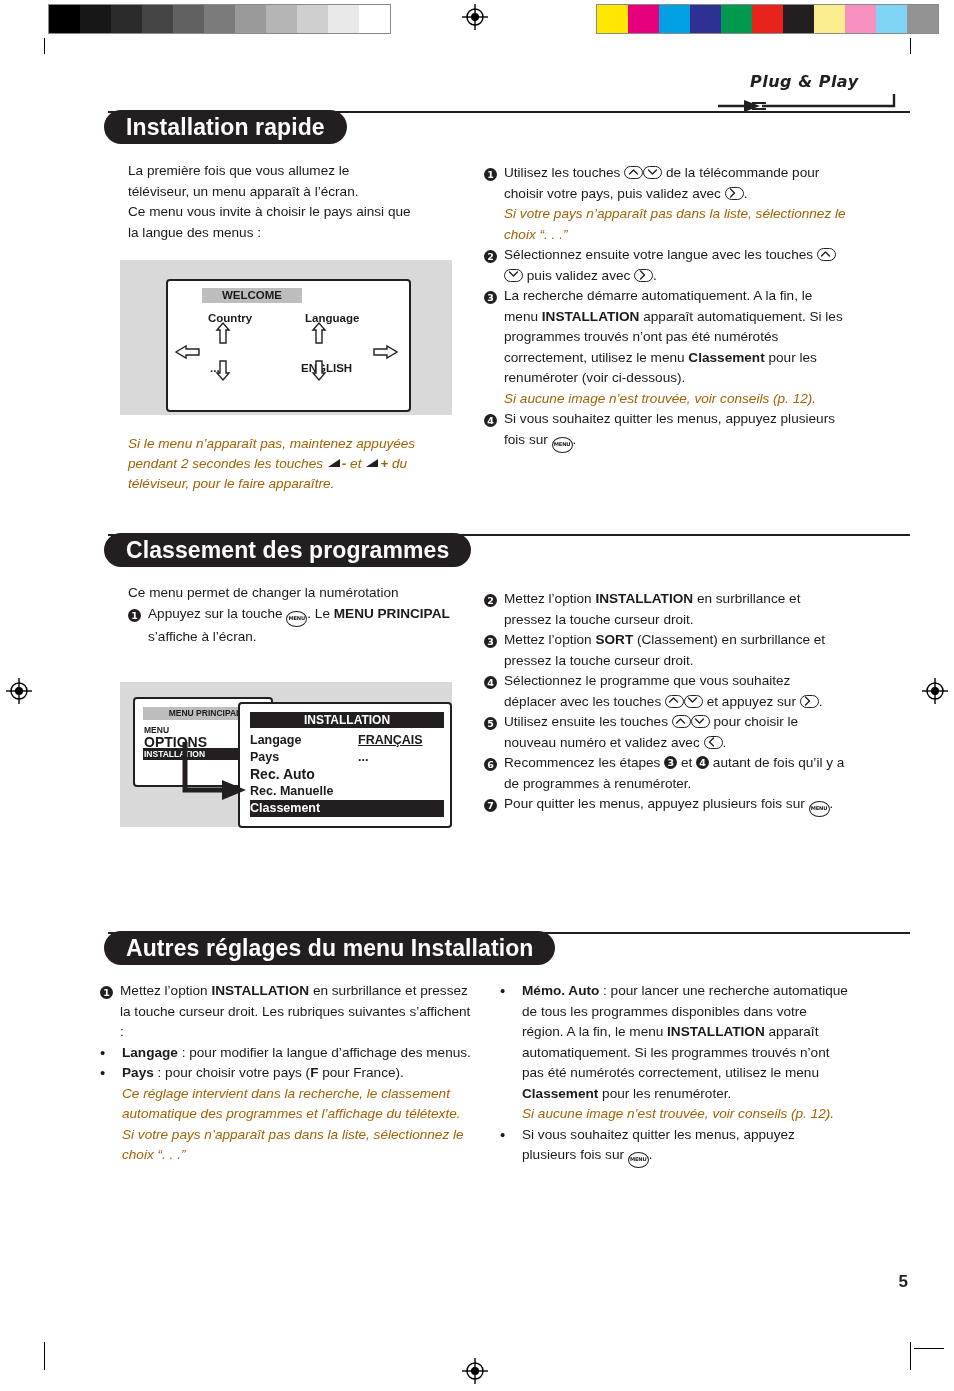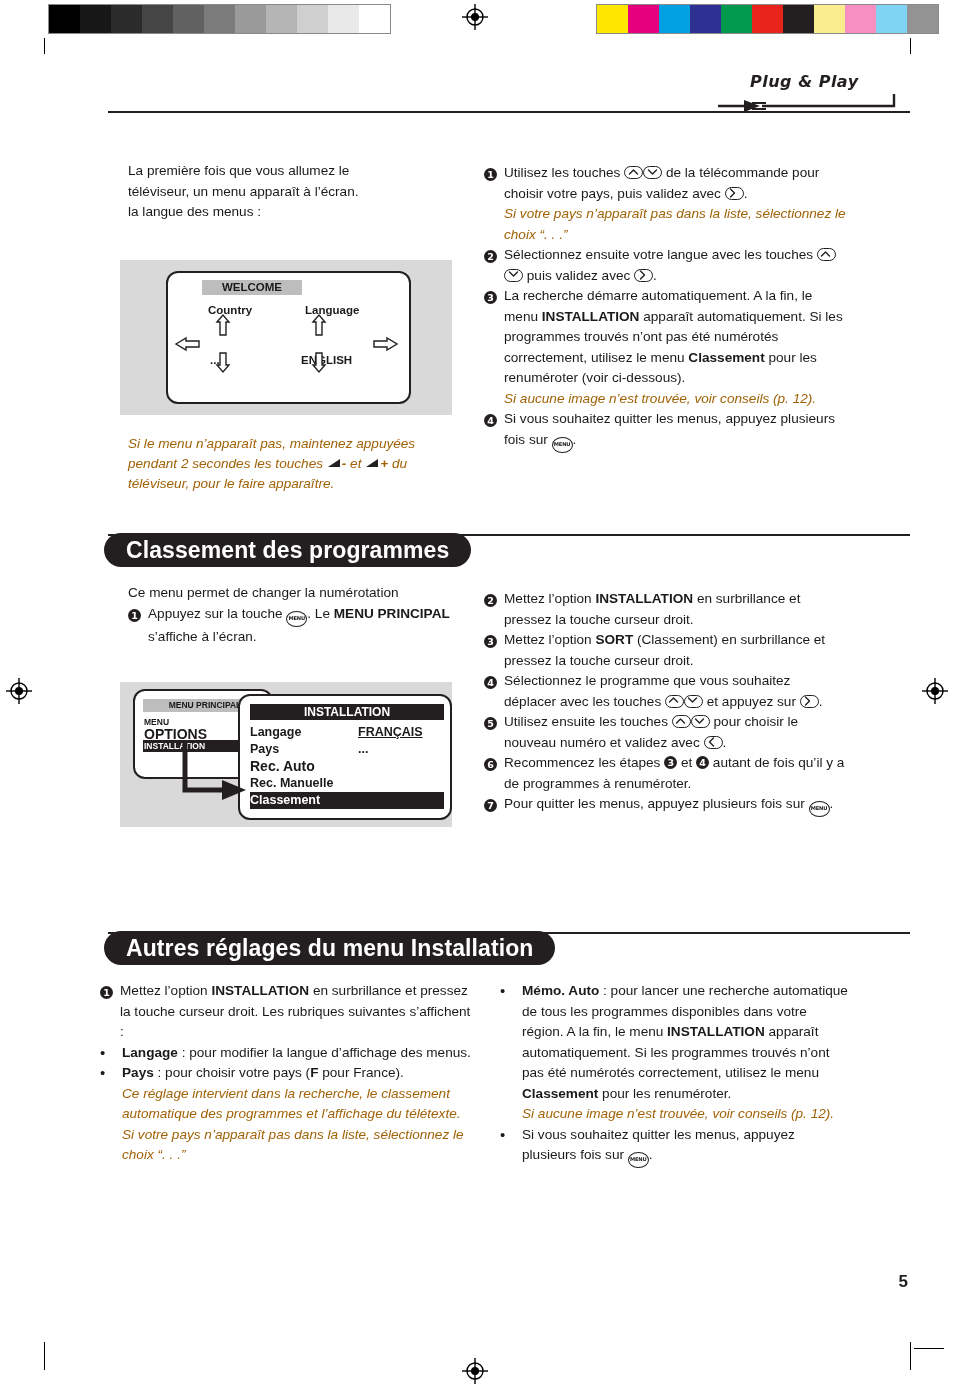--- a/index.html
+++ b/index.html
@@ -70,21 +70,21 @@
     width:19px;height:14px;font-size:5.2px;font-weight:bold;line-height:13px;
     text-align:center;vertical-align:-2px;letter-spacing:-.2px;
     font-family:"DejaVu Sans",sans-serif;
   }
   .vol{display:inline-block;vertical-align:-1px;}
 
   
   .figbox{position:absolute;background:#d9d9d9;}
   .tv{
     position:absolute;background:#fff;border:2.5px solid #231f20;
-    border-radius:12px;box-sizing:border-box;
+    border-radius:4px;box-sizing:border-box;margin-top:8px;
   }
   .osd{position:absolute;font-size:11.5px;font-weight:bold;
        font-family:"Liberation Sans",sans-serif;}
   .bar-title{background:#bdbdbd;text-align:center;}
   .bar-black{background:#231f20;color:#fff;text-align:center;}
   .hl{background:#231f20;color:#fff;}
 
   .arrow-svg{position:absolute;}
 
   
@@ -166,25 +166,27 @@
     <span class="pnp-text">Plug &amp; Play</span>
     <svg width="190" height="26" viewBox="0 0 190 26">
       <path d="M0 14 H36" stroke="#231f20" stroke-width="2.4" fill="none"></path>
       <path d="M26 8 L42 14 L26 20 Z" fill="#231f20"></path>
       <path d="M34 11 H48 M34 17 H48" stroke="#231f20" stroke-width="2.2"></path>
       <path d="M44 14 H176 V2" stroke="#231f20" stroke-width="2.4" fill="none"></path>
     </svg>
   </div>
 
   <div class="rule" style="left:108px;top:111px;width:802px;"></div>
+  <div class="heading" style="left:104px;top:110px;">Installation rapide</div>
 
   <div class="col" style="left:128px;top:161px;width:340px;">
     <div id="s1-intro">
         <p>La première fois que vous allumez le</p>
         <p>téléviseur, un menu apparaît à l’écran.</p>
+        <p>Ce menu vous invite à choisir le pays ainsi que</p>
         <p>la langue des menus :</p>
       </div>
   </div>
 
   <div class="figbox" style="left:120px;top:260px;width:332px;height:155px;"></div>
   <div class="tv" style="left:166px;top:271px;width:245px;height:133px;">
     <div class="osd bar-title" style="left:34px;top:7px;width:100px;height:15px;line-height:15px;">WELCOME</div>
     <div class="osd" style="left:40px;top:31px;">Country</div>
     <div class="osd" style="left:137px;top:31px;">Language</div>
     <div class="osd" style="left:42px;top:81px;">...</div>

